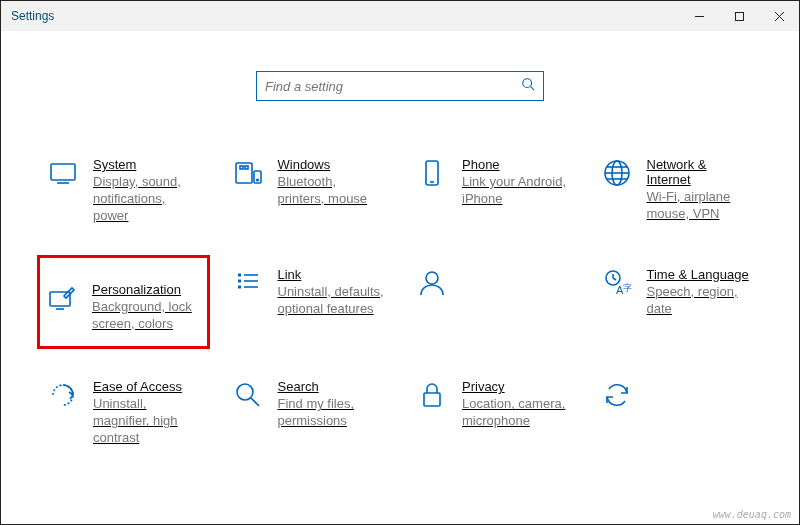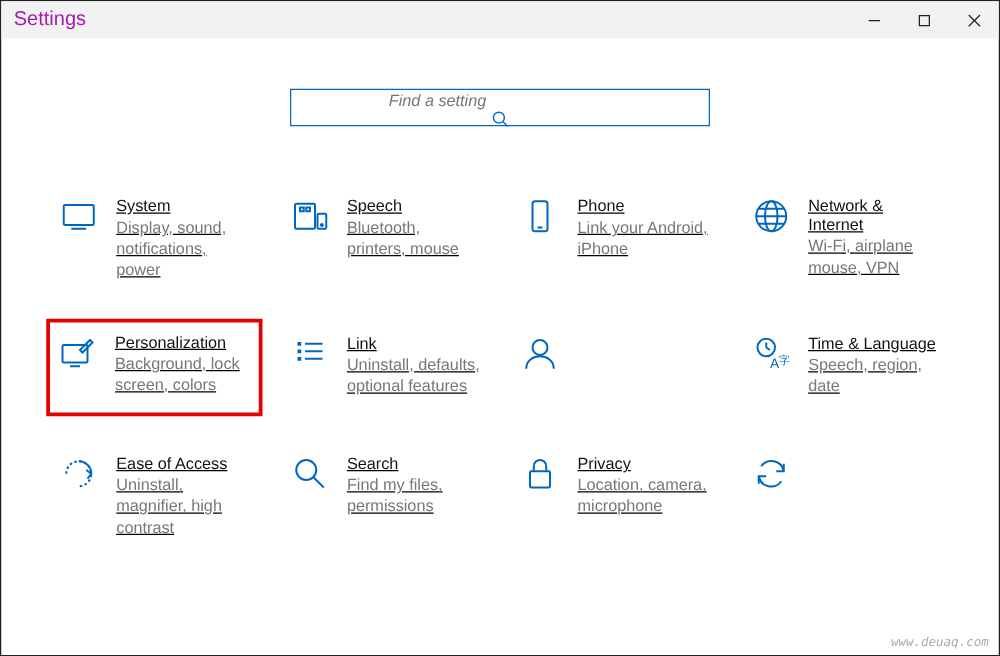--- a/index.html
+++ b/index.html
@@ -1,32 +1,32 @@
 <!DOCTYPE html>
 <html><head>
 <meta charset="utf-8">
 <style>
   * { box-sizing: border-box; margin: 0; padding: 0; font-family: "Segoe UI", Arial, sans-serif; }
   body { width: 800px; height: 525px; background: #fff; border: 1px solid #222; overflow: hidden; position: relative; }
   .titlebar { height: 30px; background: #f2f2f2; display: flex; align-items: center; justify-content: space-between; padding-left: 10px; }
-  .titlebar .title { font-size: 16px; color: #a21caf; }
+  .titlebar .title { font-size: 12px; color: #0c4a6e; }
   .win-controls { display: flex; height: 100%; }
   .win-btn { width: 40px; display: flex; align-items: center; justify-content: center; font-size: 13px; color: #222; cursor: pointer; }
   .content { padding: 40px 30px 20px; }
   .search-wrap { display: flex; justify-content: center; margin-bottom: 50px; }
-  .search-box { width: 336px; height: 30px; border: 1px solid #0067c0; display: flex; align-items: center; padding: 1px 8px; flex-direction: column; }
+  .search-box { width: 288px; height: 30px; border: 1px solid #0067c0; display: flex; align-items: center; padding: 1px 8px; }
   .search-box input { flex: 1; border: none; outline: none; font-size: 13px; color: #666; font-style: italic; background: transparent; }
   .search-box .mag { color: #0067c0; }
   .grid { display: grid; grid-template-columns: repeat(4, 1fr); column-gap: 20px; row-gap: 30px; padding: 0 10px; text-decoration: underline; }
   .tile { display: flex; align-items: flex-start; gap: 14px; cursor: pointer; padding: 6px; }
   .tile .icon { width: 32px; height: 32px; display: flex; align-items: center; justify-content: center; color: #0067c0; flex-shrink: 0; }
   .tile .icon svg { width: 32px; height: 32px; stroke: #0067c0; fill: none; stroke-width: 1.6; }
   .tile .txt .name { font-size: 13px; color: #111; margin-bottom: 2px; }
   .tile .txt .desc { font-size: 13px; color: #777; line-height: 1.3; max-width: 160px; }
-  .highlight { border: 3px solid #e60000; padding: 8px 6px 14px; margin: -6px -4px; }
+  .highlight { border: 3px solid #e60000; padding: 24px 6px 14px; margin: -6px -4px; }
   .watermark { position: absolute; bottom: 4px; right: 8px; font-size: 10px; color: #aaa; font-family: monospace; font-style: italic; }
 </style>
 </head>
 <body>
 
 <div class="titlebar">
   <span class="title">Settings</span>
   <div class="win-controls">
     <div class="win-btn">
         <svg width="11" height="11">
@@ -79,21 +79,21 @@
       <div class="icon">
         <svg viewBox="0 0 32 32">
             <rect x="4" y="6" width="16" height="20" rx="1"></rect>
             <rect x="8" y="9" width="3" height="3"></rect>
             <rect x="13" y="9" width="3" height="3"></rect>
             <rect x="22" y="14" width="7" height="12" rx="1"></rect>
             <circle cx="25.5" cy="23" r="0.8" fill="#0067c0"></circle>
           </svg>
       </div>
       <div class="txt">
-        <div class="name">Speech</div>
+        <div class="name">Windows</div>
         <div class="desc">Bluetooth, printers, mouse</div>
       </div>
     </div>
 
     <div class="tile">
       <div class="icon">
         <svg viewBox="0 0 32 32">
             <rect x="10" y="4" width="12" height="24" rx="2"></rect>
             <line x1="14" y1="25" x2="18" y2="25"></line>
           </svg>

